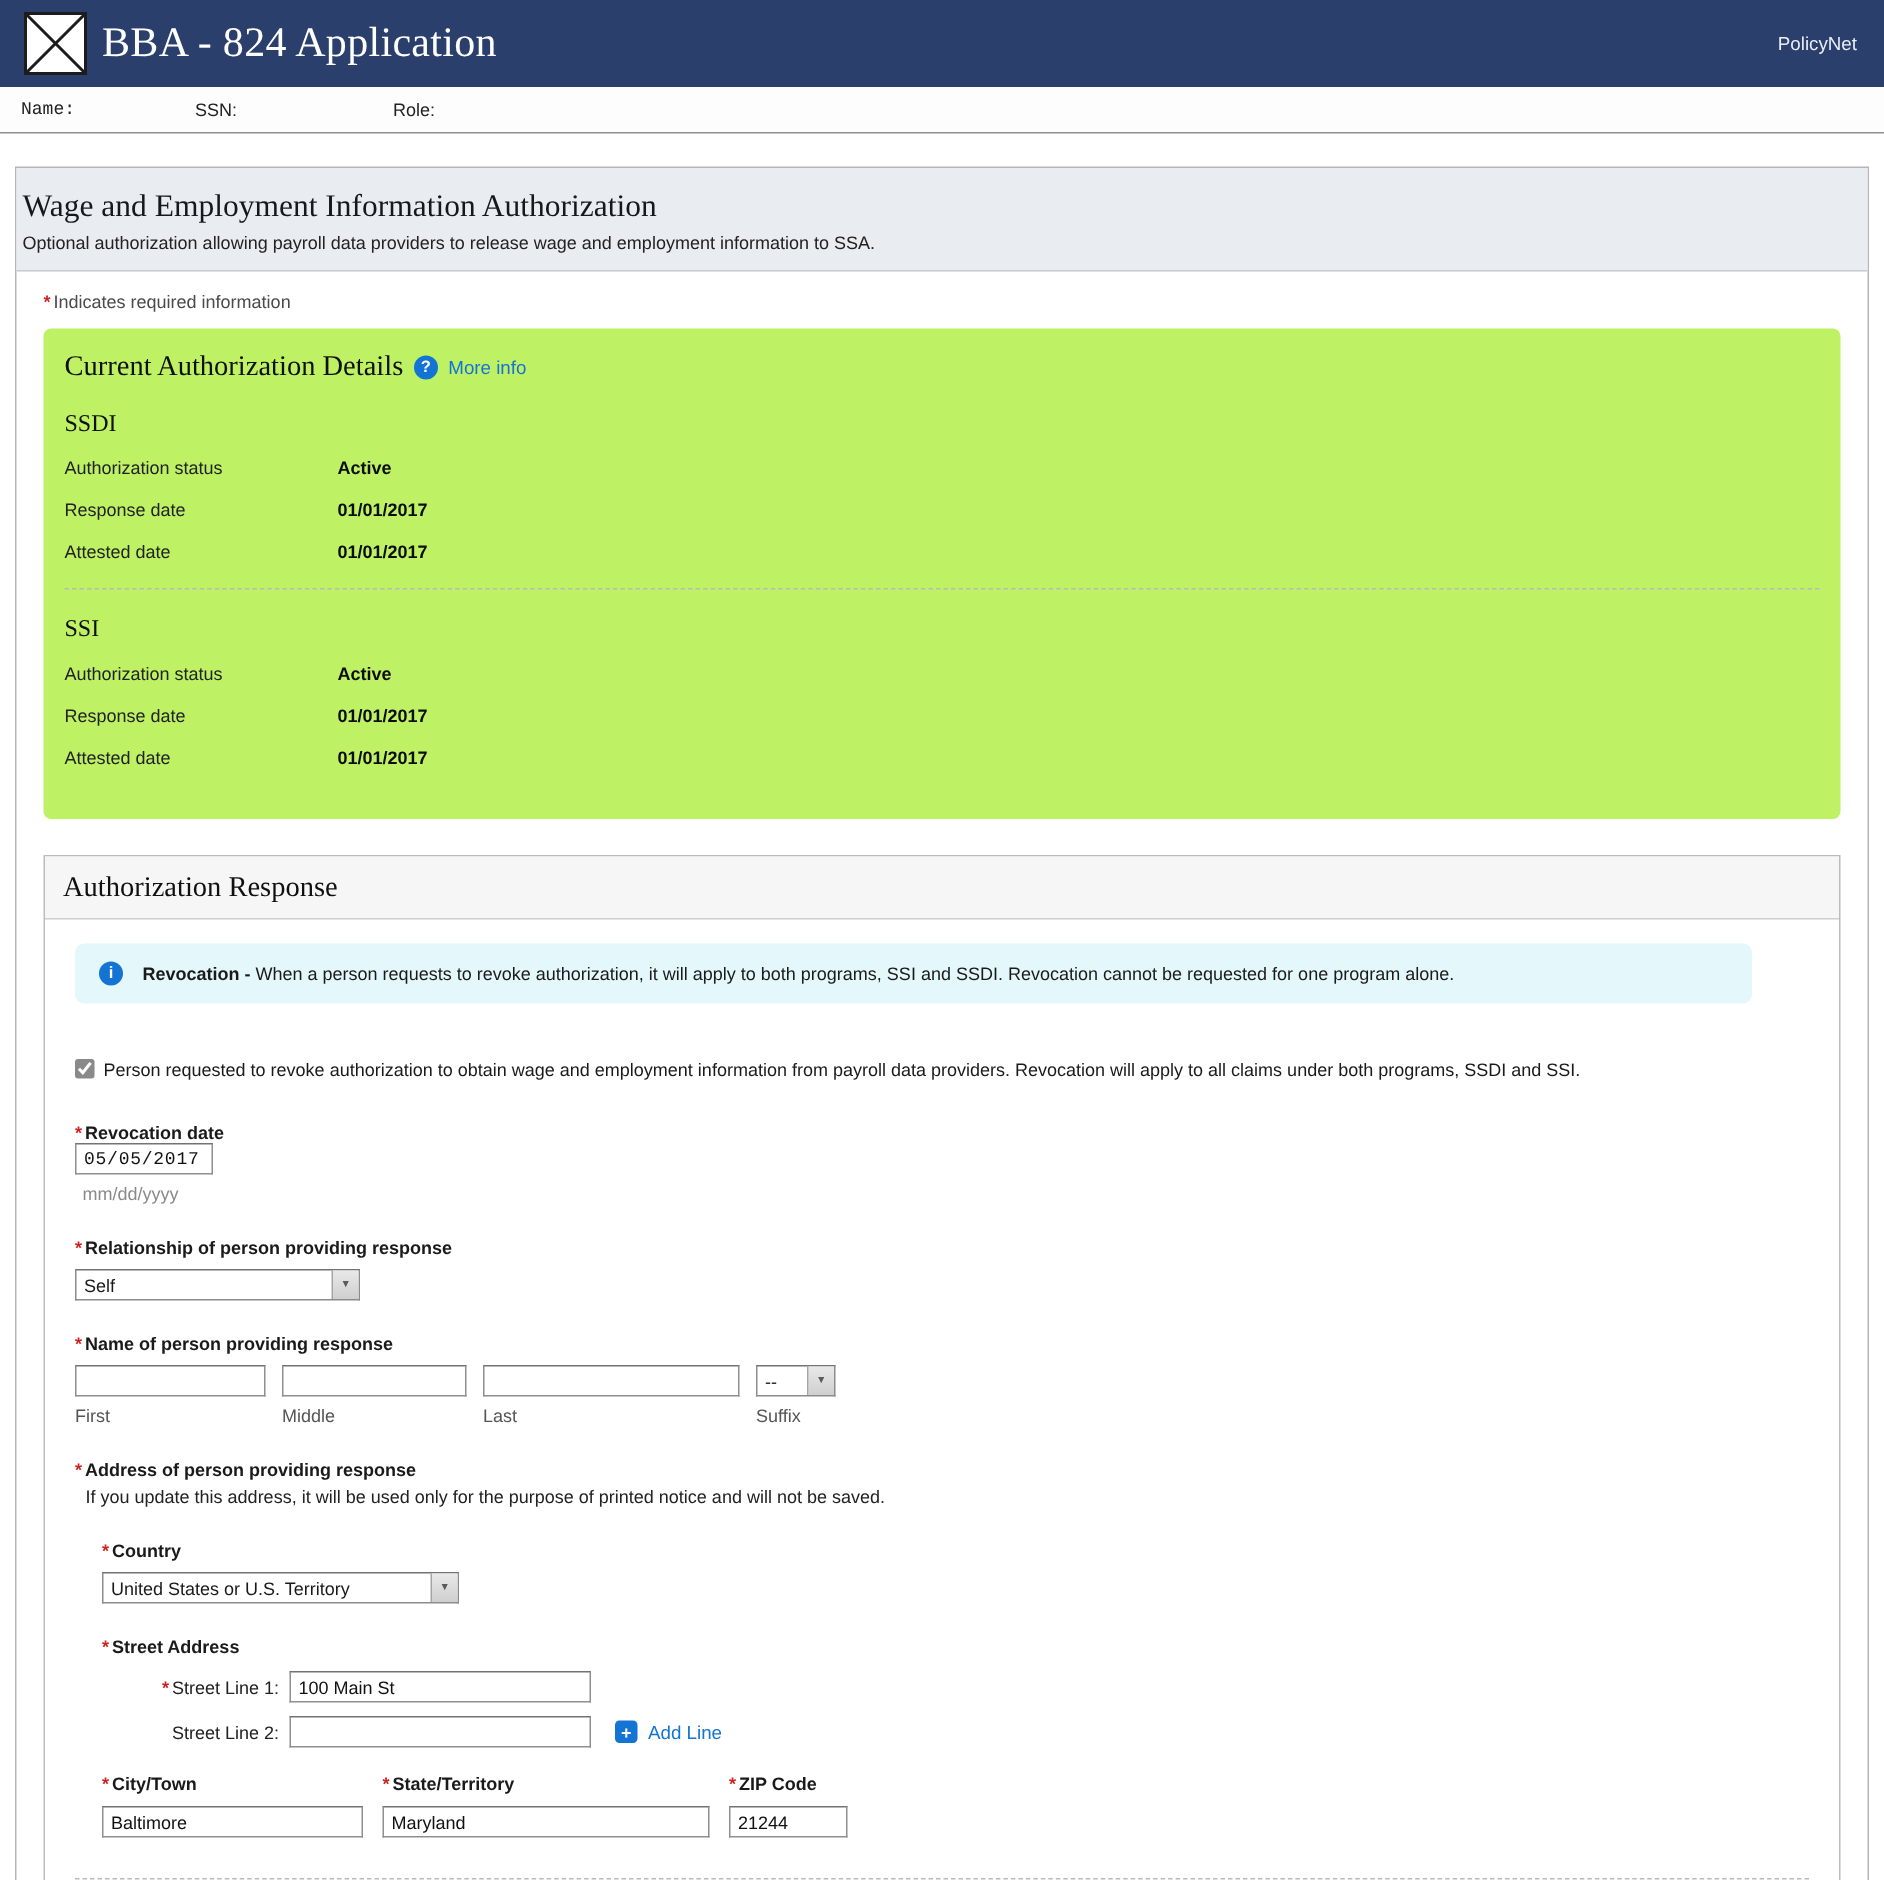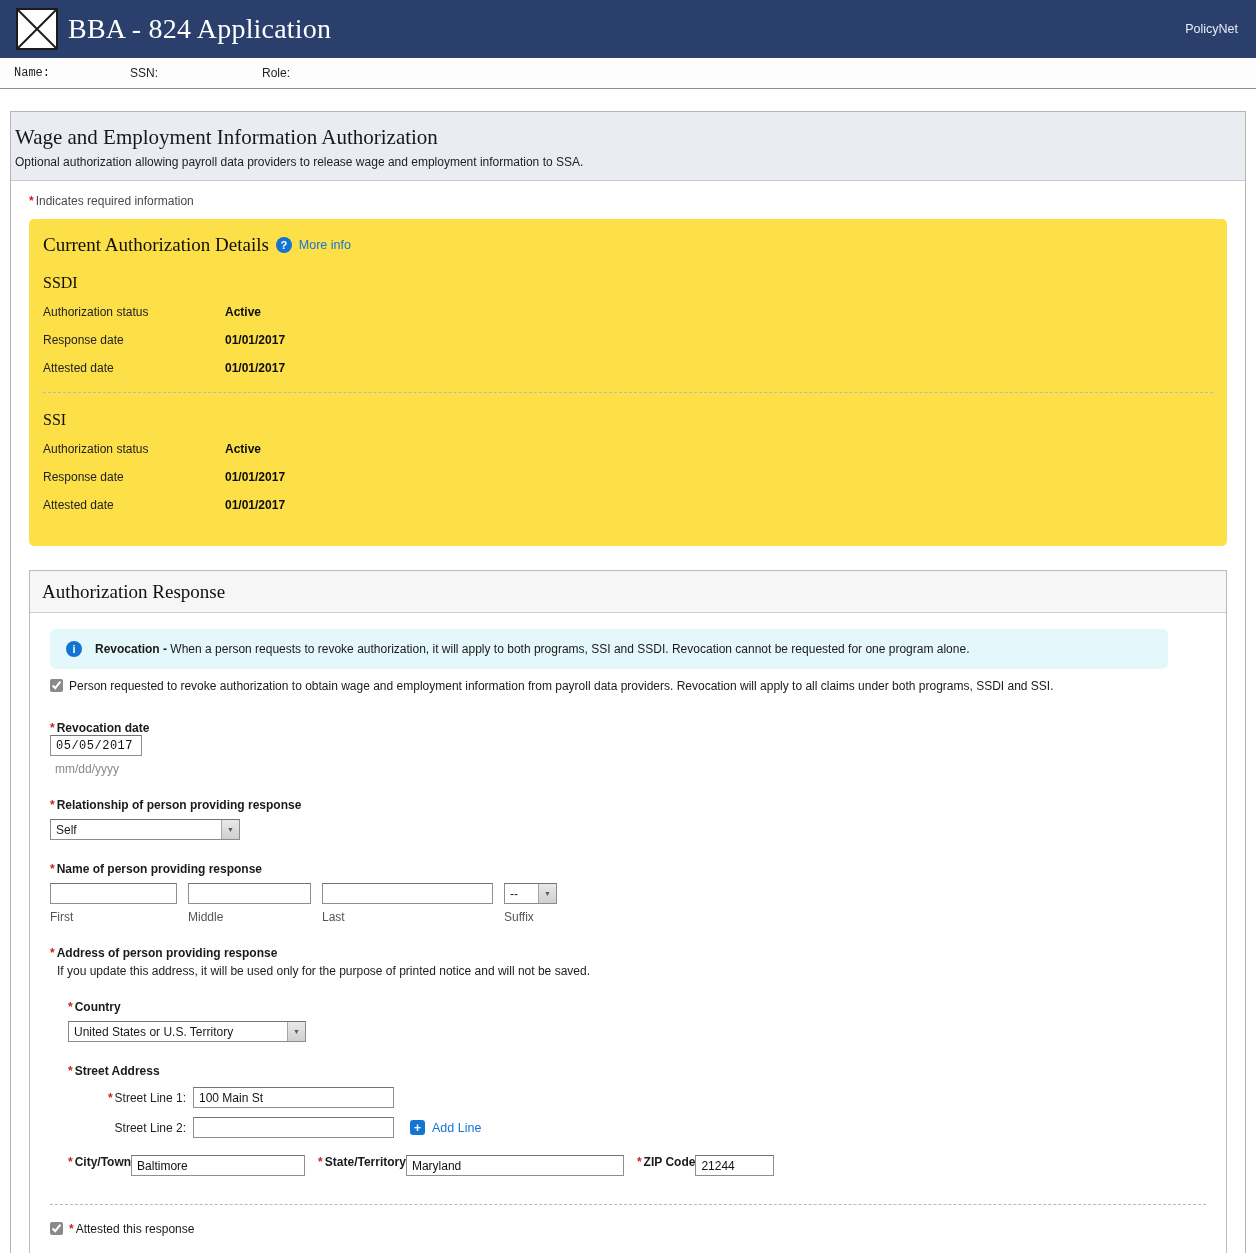--- a/index.html
+++ b/index.html
@@ -20,42 +20,42 @@
 
   
   .container { margin:22px 10px 0; border:1px solid #b5b5b5; background:#fff; }
   .page-head { background:#e9edf2; border-bottom:1px solid #c8ccd2; padding:13px 4px 11px; }
   .page-head h2 { font-family:"Liberation Serif", serif; font-weight:normal; font-size:21px; margin:0 0 5px; color:#15181c; }
   .page-head p { margin:0; font-size:12px; color:#222; }
   .required-note { margin:13px 18px 11px; font-size:12px; color:#4a4a4a; }
   .req { color:#cc2222; font-weight:bold; margin-right:2px; }
 
   
-  .gray-panel { margin:0 18px; background:#fde047; border-radius:5px; padding:15px 14px 20px; }
+  .gray-panel { margin:0 18px; background:#bef264; border-radius:5px; padding:15px 14px 20px; }
   .panel-title-row { display:flex; align-items:center; gap:7px; }
   .serif-lg { font-family:"Liberation Serif", serif; font-weight:normal; font-size:19px; margin:0; color:#101010; }
   .circle-icon { width:16px; height:16px; min-width:16px; border-radius:50%; background:#1474d4; color:#fff; font-size:11px; font-weight:bold;
                  display:inline-flex; align-items:center; justify-content:center; line-height:1; cursor:pointer; }
   .link { color:#1474d4; font-size:12.5px; text-decoration:none; cursor:pointer; }
   .program-heading { font-family:"Liberation Serif", serif; font-weight:normal; font-size:16px; margin:18px 0 13px; color:#101010; }
   .detail-row { display:flex; margin:0 0 14px; }
   .detail-row .lbl { width:182px; color:#222; }
   .detail-row .val { font-weight:bold; color:#0d0d0d; }
   .dashed { border:0; border-top:1px dashed #b9b9b9; margin:17px 0 2px; }
 
   
   .response-panel { margin:24px 18px 16px; border:1px solid #bcbcbc; background:#fff; }
   .response-header { background:#f6f6f6; border-bottom:1px solid #cfcfcf; padding:10px 12px 9px; }
   .response-body { padding:16px 20px 26px; }
 
   .info-box { background:#e4f7fb; border-radius:6px; padding:12px 16px; display:flex; gap:13px; align-items:flex-start; }
   .info-box p { margin:1px 0 0; }
   .info-box.wide { margin-right:38px; }
 
-  .check-row { display:flex; align-items:flex-start; gap:6px; margin:10px 0 0; cursor:pointer; }
+  .check-row { display:flex; align-items:flex-start; gap:6px; margin:37px 0 0; cursor:pointer; }
   input[type="checkbox"] { width:13px; height:13px; margin:0; accent-color:#8a8a8a; cursor:pointer; }
 
   .bold-lbl { font-weight:bold; color:#1a1a1a; }
   .field-block { margin-top:22px; }
 
   .date-row { display:flex; margin-top:24px;flex-direction:column; }
   .date-row .flabel { width:138px; padding-top:4px; }
   .text-input { height:21px; border:1px solid #8f8f8f; border-top-color:#737373; background:#fff; font-family:"Liberation Sans", sans-serif;
                 font-size:12px; padding:1px 5px; color:#111; }
   .mono { font-family:"Liberation Mono","DejaVu Sans Mono",monospace; letter-spacing:.5px; }
@@ -77,21 +77,21 @@
   .addr-note { margin:4px 0 0 7px; color:#222; }
   .addr-children { margin-left:18px; }
   .street-row { display:flex; align-items:center; margin-top:9px; }
   .street-label { width:118px; text-align:right; margin-right:7px; color:#222; }
   .w-street { width:201px; }
   .addline { display:flex; align-items:center; gap:7px; margin-left:16px; }
   .add-icon { width:15px; height:15px; background:#1474d4; color:#fff; border-radius:3px; font-weight:bold; font-size:12px; line-height:1;
               display:inline-flex; align-items:center; justify-content:center; cursor:pointer; }
 
   .city-row { display:flex; gap:13px; margin-top:17px; }
-  .city-col { display:flex; flex-direction:row; }
+  .city-col { display:flex; flex-direction:column; }
   .city-col .sub-lbl { margin-bottom:8px; }
   .w-city { width:174px; } .w-state { width:218px; } .w-zip { width:79px; }
 
   .dashed2 { border:0; border-top:1px dashed #b9b9b9; margin:27px 0 0; }
   .attest-row { margin-top:17px; }
 </style>
 </head>
 <body>
 
 <header class="topbar">

